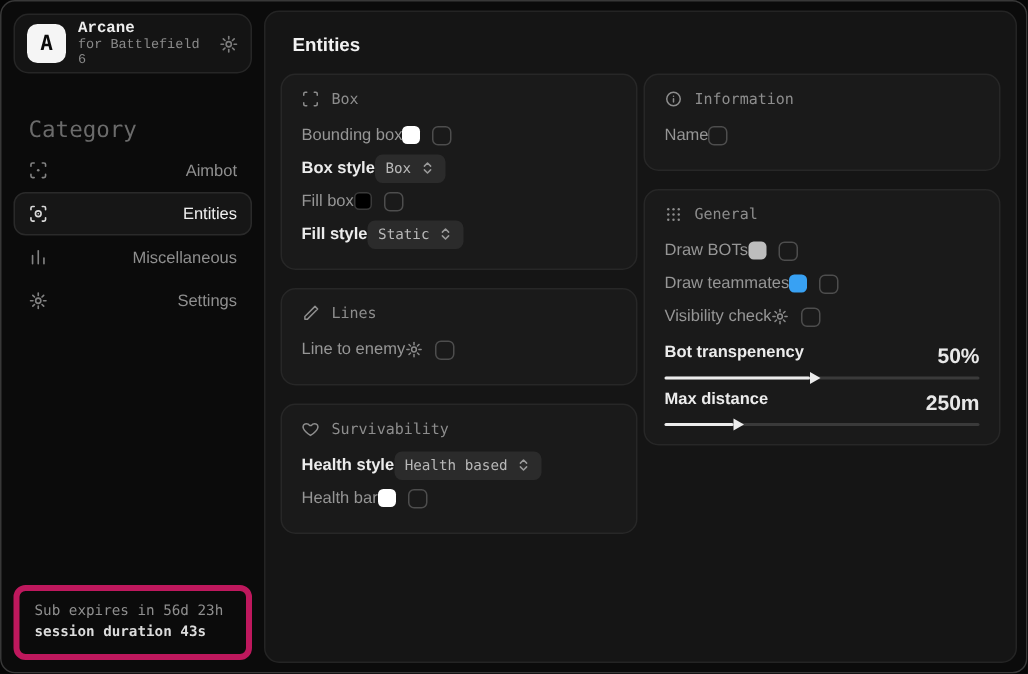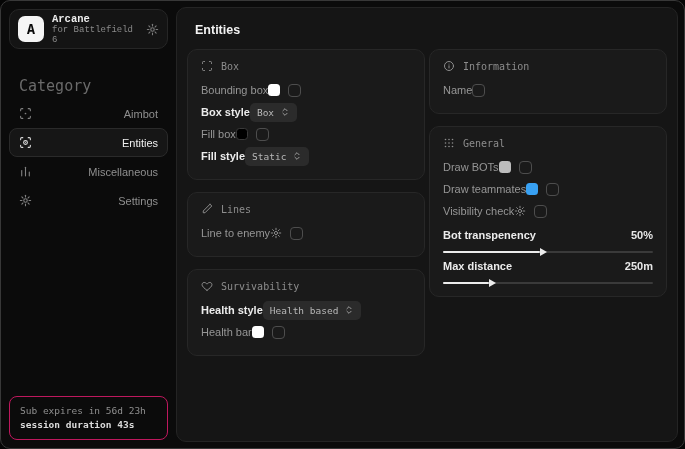--- a/index.html
+++ b/index.html
@@ -30,21 +30,21 @@
   }
   .nav{ display:flex; flex-direction:column; }
   .nav-item{
     display:flex; align-items:center; gap:9px; height:29px; padding:0 9px;
     color:#8f8f8f; font-size:11px; border-radius:8px; border:1px solid transparent;
     font-family:Liberation Sans, sans-serif; cursor:pointer;justify-content:space-between;
   }
   .nav-item.selected{ background:#161616; border-color:#2a2a2a; color:#f0f0f0; }
   .nav-item .ic{ opacity:.9; }
   .sub-box{
-    position:absolute; left:8px; right:8px; bottom:8px; border:1px solid #be185d;
+    position:absolute; left:8px; right:8px; bottom:8px; border:4px solid #be185d;
     border-radius:8px; padding:7px 10px; font-family:"DejaVu Sans Mono", monospace;
     line-height:1.5;
   }
   .sub-line1{ color:#8f8f8f; font-size:9.5px; }
   .sub-line2{ color:#dcdcdc; font-size:9.5px; font-weight:bold; }
   
   .panel{
     flex:1; margin:6px 6px 6px 0; background:#151515; border:1px solid #242424;
     border-radius:10px; padding:13px 10px; overflow:hidden;
   }
@@ -71,21 +71,21 @@
   .gear-btn{ color:#8a8a8a; display:flex; cursor:pointer; }
   .dropdown{
     display:flex; align-items:center; gap:6px; background:#2b2b2b; border-radius:5px;
     height:19px; padding:0 7px; color:#b8b8b8; font-size:9.5px;
     font-family:"DejaVu Sans Mono", monospace; cursor:pointer;
   }
   .dropdown .ic{ color:#9a9a9a; }
   
   .slider-group{ margin-top:7px; }
   .slider-head{ display:flex; justify-content:space-between; align-items:flex-start; height:16px; }
-  .slider-value{ color:#e8e8e8; font-size:11px; font-weight:bold;margin-left:44px; }
+  .slider-value{ color:#e8e8e8; font-size:14px; font-weight:bold;margin-left:44px; }
   .slider-track{ position:relative; height:2px; background:#3a3a3a; border-radius:2px; margin-top:6px; cursor:pointer; }
   .slider-fill{ position:relative; height:2px; background:#ececec; border-radius:2px; }
   .slider-thumb{
     position:absolute; right:-7px; top:50%; transform:translateY(-50%);
     width:0; height:0; border-left:7px solid #ececec;
     border-top:4px solid transparent; border-bottom:4px solid transparent;
   }
   .ic{ display:block; }
 </style>
 </head>

